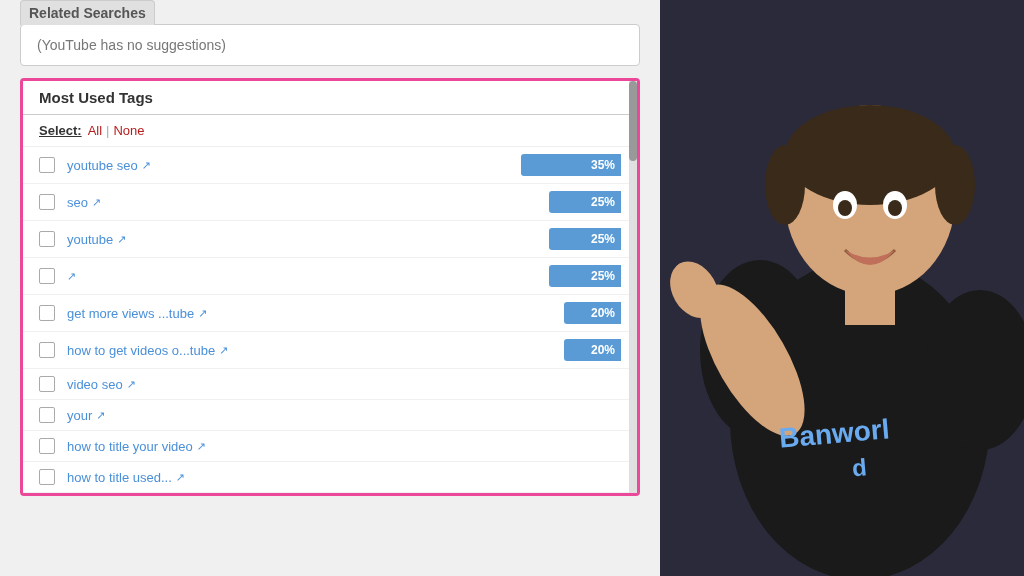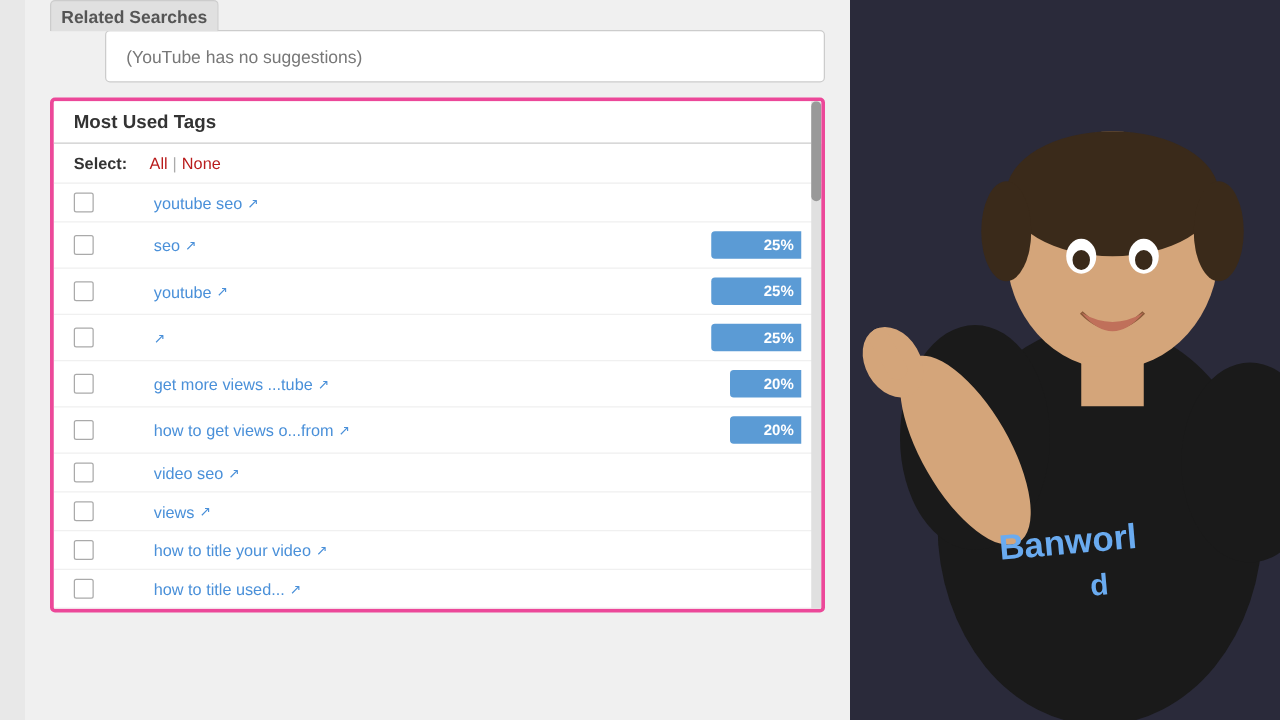--- a/index.html
+++ b/index.html
@@ -11,21 +11,20 @@
       font-family: Arial, sans-serif;
       background: #e8e8e8;
       position: relative;
     }
 
     .main-container {
       width: 100%;
       height: 100%;
       display: flex;
       position: relative;
-      padding-left: 20px;
     }
 
     
     .left-panel {
       width: 660px;
       height: 100%;
       background: #f0f0f0;
       position: relative;
       overflow: hidden;
     }
@@ -53,21 +52,20 @@
     }
 
     .related-searches-box {
       border: 1px solid #ccc;
       background: white;
       padding: 12px 16px;
       border-radius: 4px;
       font-size: 14px;
       color: #777;
       margin-bottom: 12px;
-      margin-left: 44px;
     }
 
     
     .most-used-tags-section {
       margin: 0 20px;
       border: 3px solid #ec4899;
       border-radius: 4px;
       background: white;
       overflow: hidden;
     }
@@ -87,21 +85,22 @@
       align-items: center;
       gap: 4px;
       font-size: 13px;
       color: #555;
       border-bottom: 1px solid #eee;
     }
 
     .select-label {
       font-weight: bold;
       color: #333;
-      margin-right: 14px;
+      margin-right: 2px;
+      text-decoration: underline;
     }
 
     .select-link {
       color: #b91c1c;
       text-decoration: none;
       cursor: pointer;
     }
 
     .select-divider {
       color: #aaa;
@@ -152,21 +151,20 @@
       justify-content: center;
     }
 
     .tag-name {
       color: #4a90d9;
       font-size: 13px;
       flex: 1;
       display: flex;
       align-items: center;
       gap: 4px;
-      margin-left: 36px;
     }
 
     .external-icon {
       font-size: 11px;
       color: #4a90d9;
     }
 
     .tag-bar-container {
       width: 130px;
       display: flex;
@@ -238,20 +236,25 @@
       </div>
 
       <div class="tags-list">
 
       <div class="tag-row">
             <div class="tag-checkbox"></div>
             <div class="tag-name">
               <span>youtube seo</span>
               <span class="external-icon">↗</span>
             </div>
+            <div class="tag-bar-container">
+              <div class="tag-bar" style="width: 100px;">
+                <span class="tag-percent">35%</span>
+              </div>
+            </div>
           </div>
           <div class="tag-row">
             <div class="tag-checkbox"></div>
             <div class="tag-name">
               <span>seo</span>
               <span class="external-icon">↗</span>
             </div>
             <div class="tag-bar-container">
               <div class="tag-bar" style="width: 72px;">
                 <span class="tag-percent">25%</span>
@@ -289,40 +292,40 @@
             </div>
             <div class="tag-bar-container">
               <div class="tag-bar" style="width: 57px;">
                 <span class="tag-percent">20%</span>
               </div>
             </div>
           </div>
           <div class="tag-row">
             <div class="tag-checkbox"></div>
             <div class="tag-name">
-              <span>how to get views o...from</span>
+              <span>how to get videos o...tube</span>
               <span class="external-icon">↗</span>
             </div>
             <div class="tag-bar-container">
               <div class="tag-bar" style="width: 57px;">
                 <span class="tag-percent">20%</span>
               </div>
             </div>
           </div>
           <div class="tag-row">
             <div class="tag-checkbox"></div>
             <div class="tag-name">
               <span>video seo</span>
               <span class="external-icon">↗</span>
             </div>
           </div>
           <div class="tag-row">
             <div class="tag-checkbox"></div>
             <div class="tag-name">
-              <span>views</span>
+              <span>your</span>
               <span class="external-icon">↗</span>
             </div>
           </div>
           <div class="tag-row">
             <div class="tag-checkbox"></div>
             <div class="tag-name">
               <span>how to title your video</span>
               <span class="external-icon">↗</span>
             </div>
           </div>

